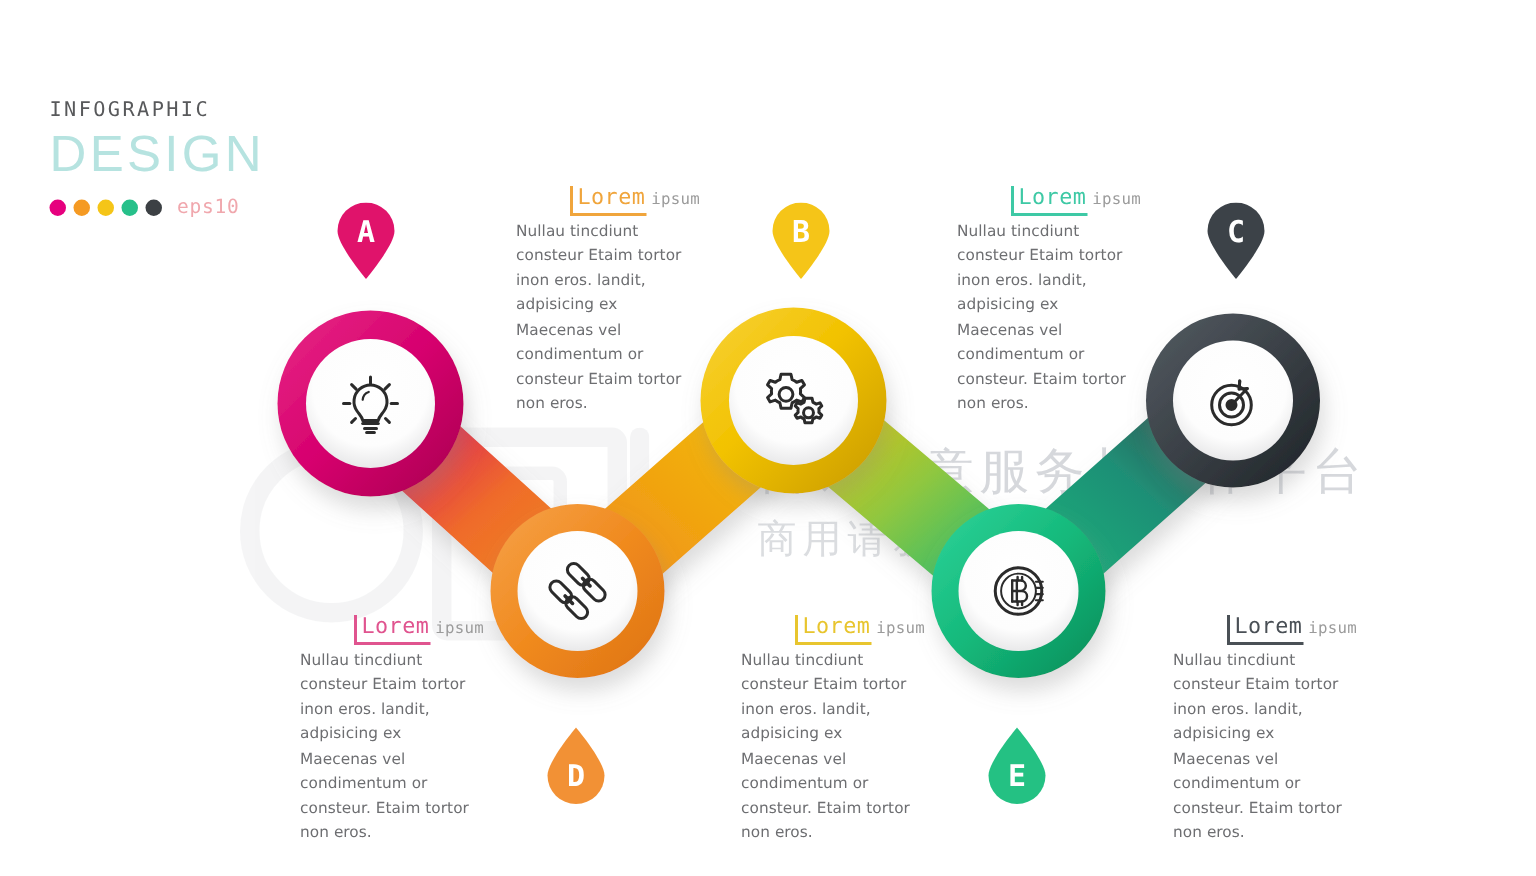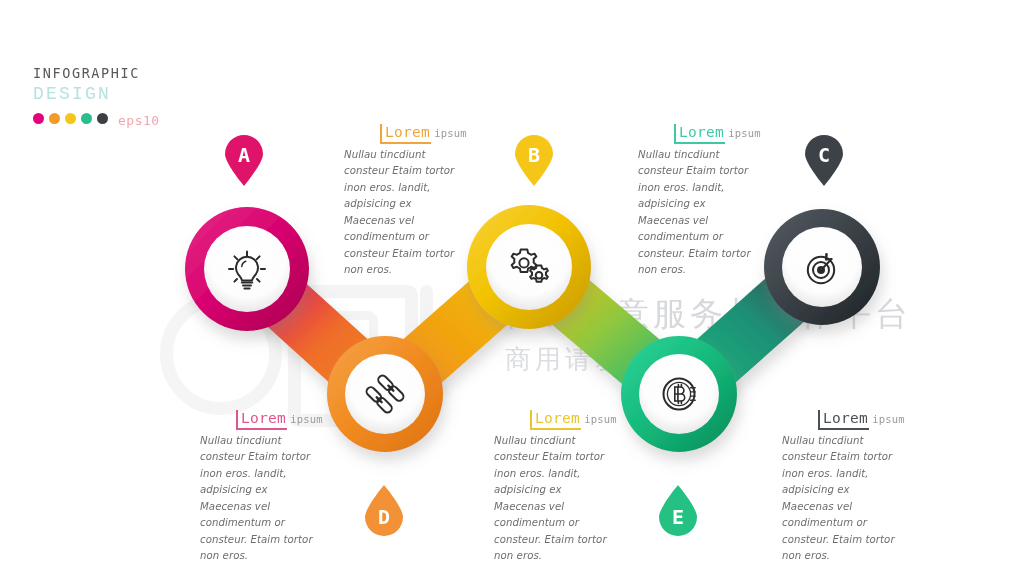--- a/index.html
+++ b/index.html
@@ -14,25 +14,25 @@
   .stage{position:absolute;inset:0;width:1024px;height:584px;overflow:hidden;margin-top:37px;}
 
   
   .brand{position:absolute;left:33px;top:30px;width:190px;}
   .brand-top{
     font-family:"DejaVu Sans Mono", monospace;
     font-size:13.5px;letter-spacing:1.6px;color:#58595b;
     font-weight:400;line-height:1;
   }
   .brand-sub{
-    font-family:Liberation Mono, monospace;
-    font-size:18px;letter-spacing:2.2px;color:#b6e3e0;
+    font-family:Liberation Sans, sans-serif;
+    font-size:34px;letter-spacing:2.2px;color:#b6e3e0;
     line-height:1.1;margin-top:4px;font-weight:400;
   }
-  .brand-dots{display:flex;align-items:flex-start;gap:5px;margin-top:9px;}
+  .brand-dots{display:flex;align-items:center;gap:5px;margin-top:9px;}
   .dot{width:11px;height:11px;border-radius:50%;display:block;}
   .eps{
     font-family:"DejaVu Sans Mono", monospace;
     font-size:13px;color:#f0a7ad;letter-spacing:.5px;margin-left:5px;
   }
 
   
   .wm{position:absolute;pointer-events:none;user-select:none;}
   .wm-mark{
     left:160px;top:248px;width:330px;height:125px;
@@ -72,21 +72,21 @@
     border-left:2.2px solid currentColor;
     border-bottom:2.2px solid currentColor;
     padding:0 1px 2px 3px;
   }
   .tb-head .ipsum{
     font-size:10.5px;color:#9b9b9b;margin-left:3px;letter-spacing:.2px;
   }
   .tb-body{
     font-family:"DejaVu Sans", sans-serif;
     font-size:10.2px;line-height:1.62;color:#6d6e71;
-    margin-top:7px;letter-spacing:.05px;font-style:italic;
+    margin-top:7px;letter-spacing:.05px;
   }
 </style>
 </head>
 <body>
 
 <div class="stage">
 
   <div class="brand">
     <div class="brand-top">INFOGRAPHIC</div>
     <div class="brand-sub">DESIGN</div>

